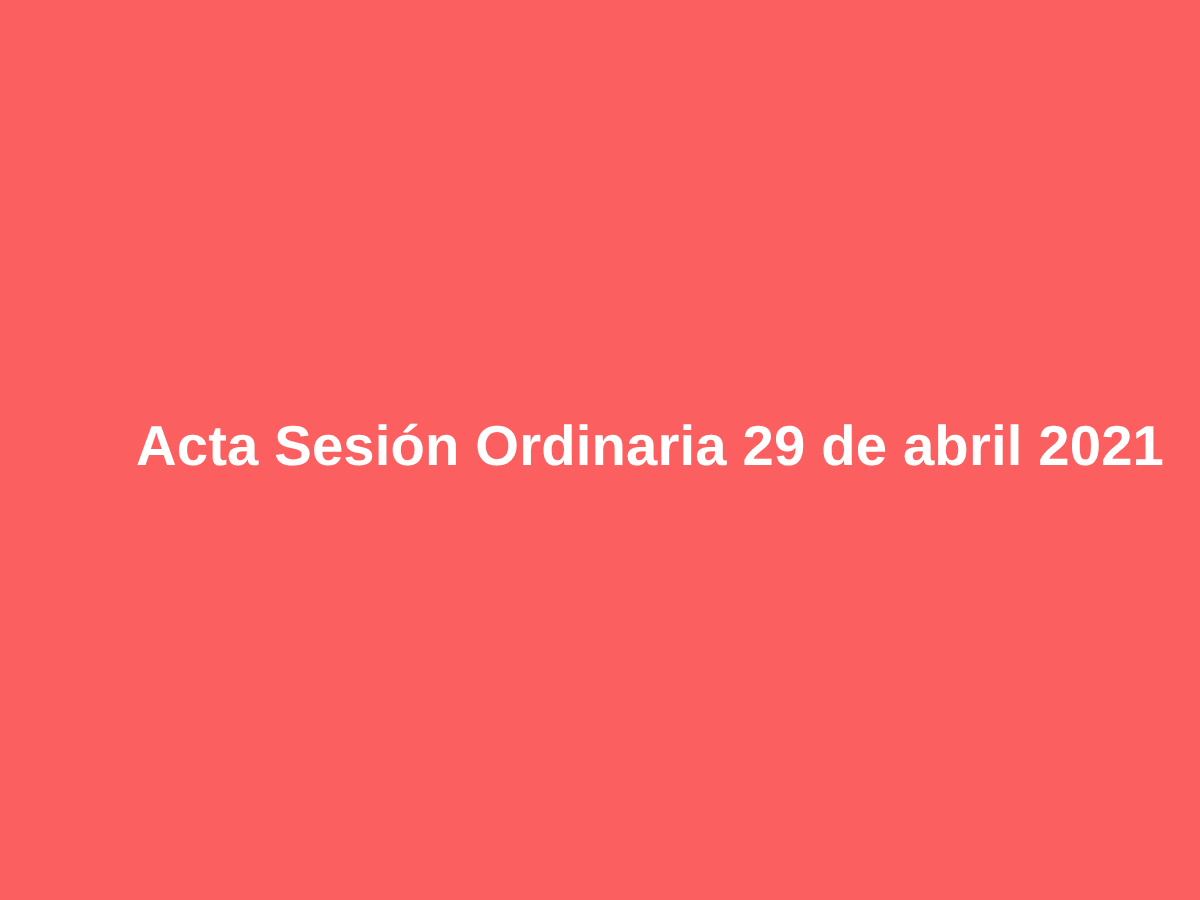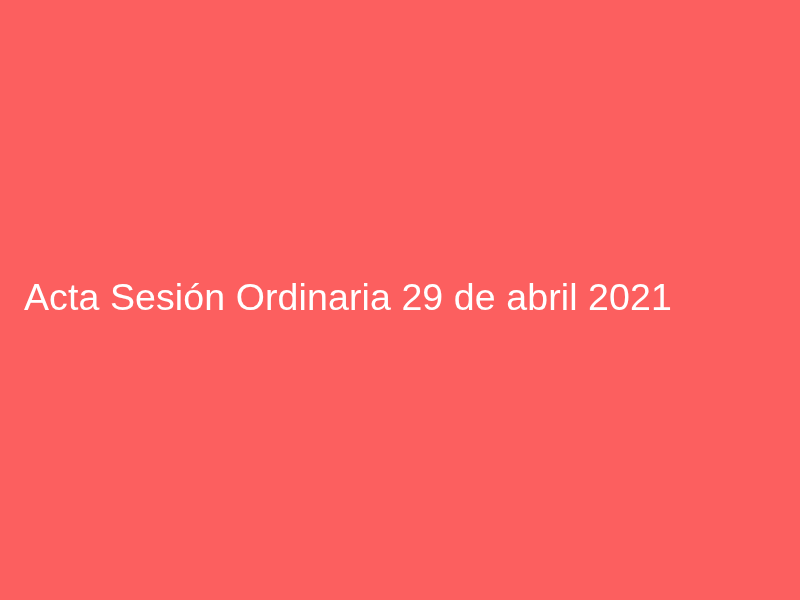--- a/index.html
+++ b/index.html
@@ -27,25 +27,25 @@
     justify-content: center;
     background-color: #fc5f5f;
   }
 
   .placeholder-title {
     display: block;
     width: 100%;
     margin: 0;
     padding: 0 24px;
     box-sizing: border-box;
-    text-align: left;
+    text-align: right;
     color: #ffffff;
     font-family: "Liberation Sans", sans-serif;
     font-size: 37.5px;
-    font-weight: 400;
+    font-weight: 700;
     line-height: 1.2;
     letter-spacing: 0.1px;
     white-space: nowrap;
     
     transform: translateY(-3px);
   }
 </style>
 </head>
 <body>
 

